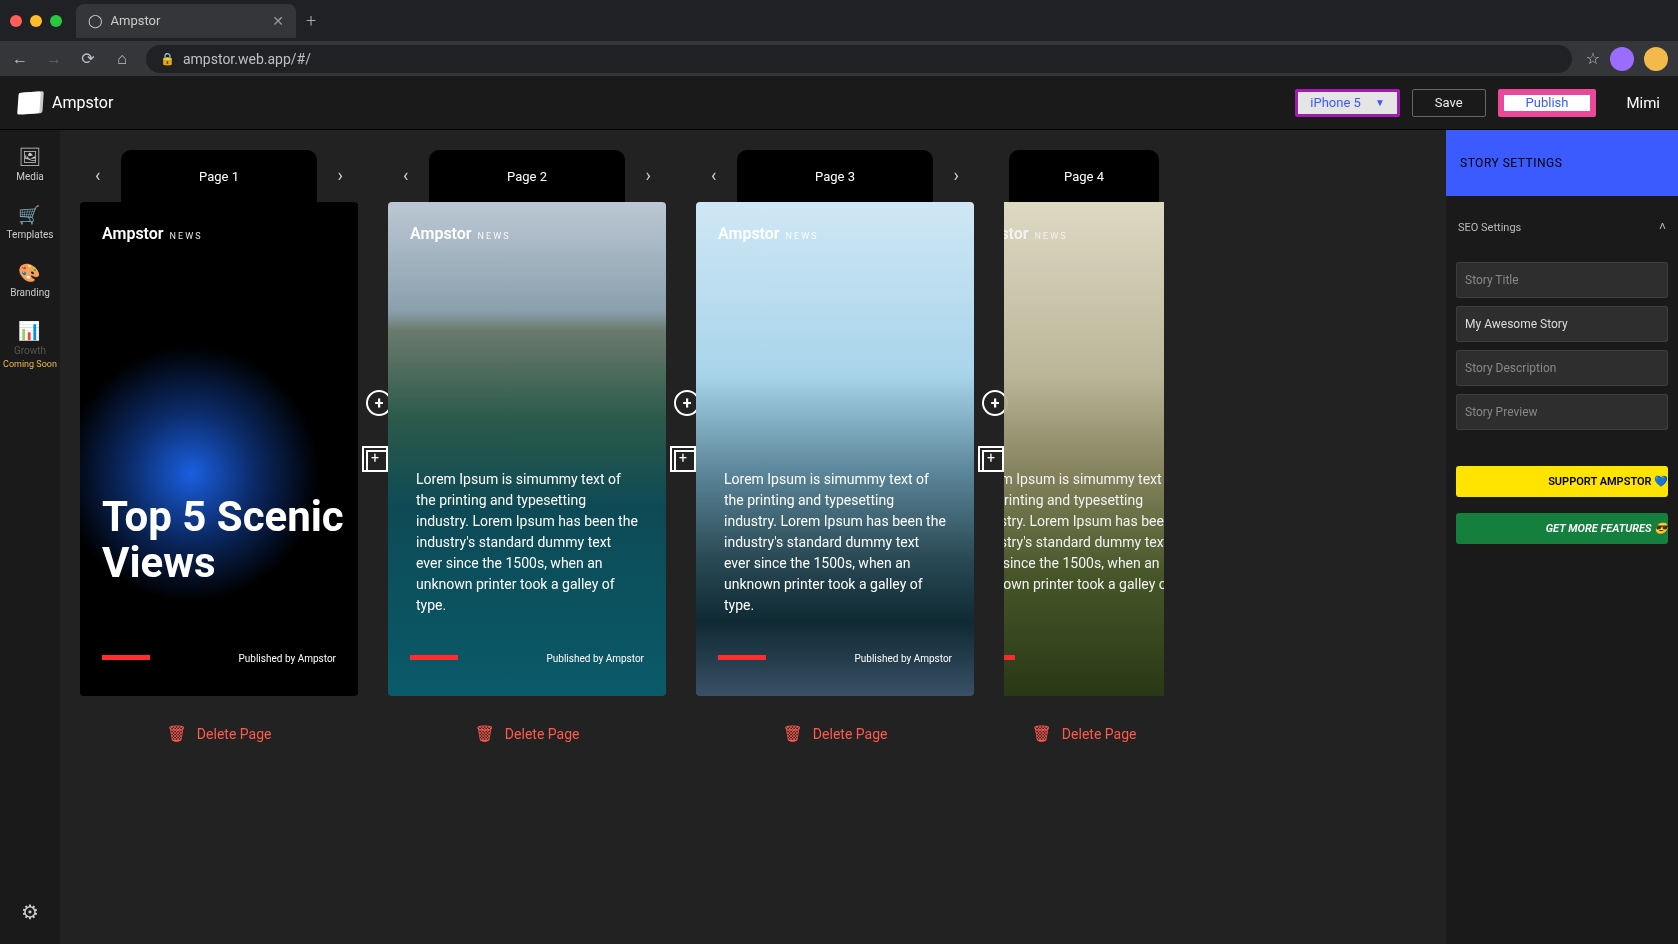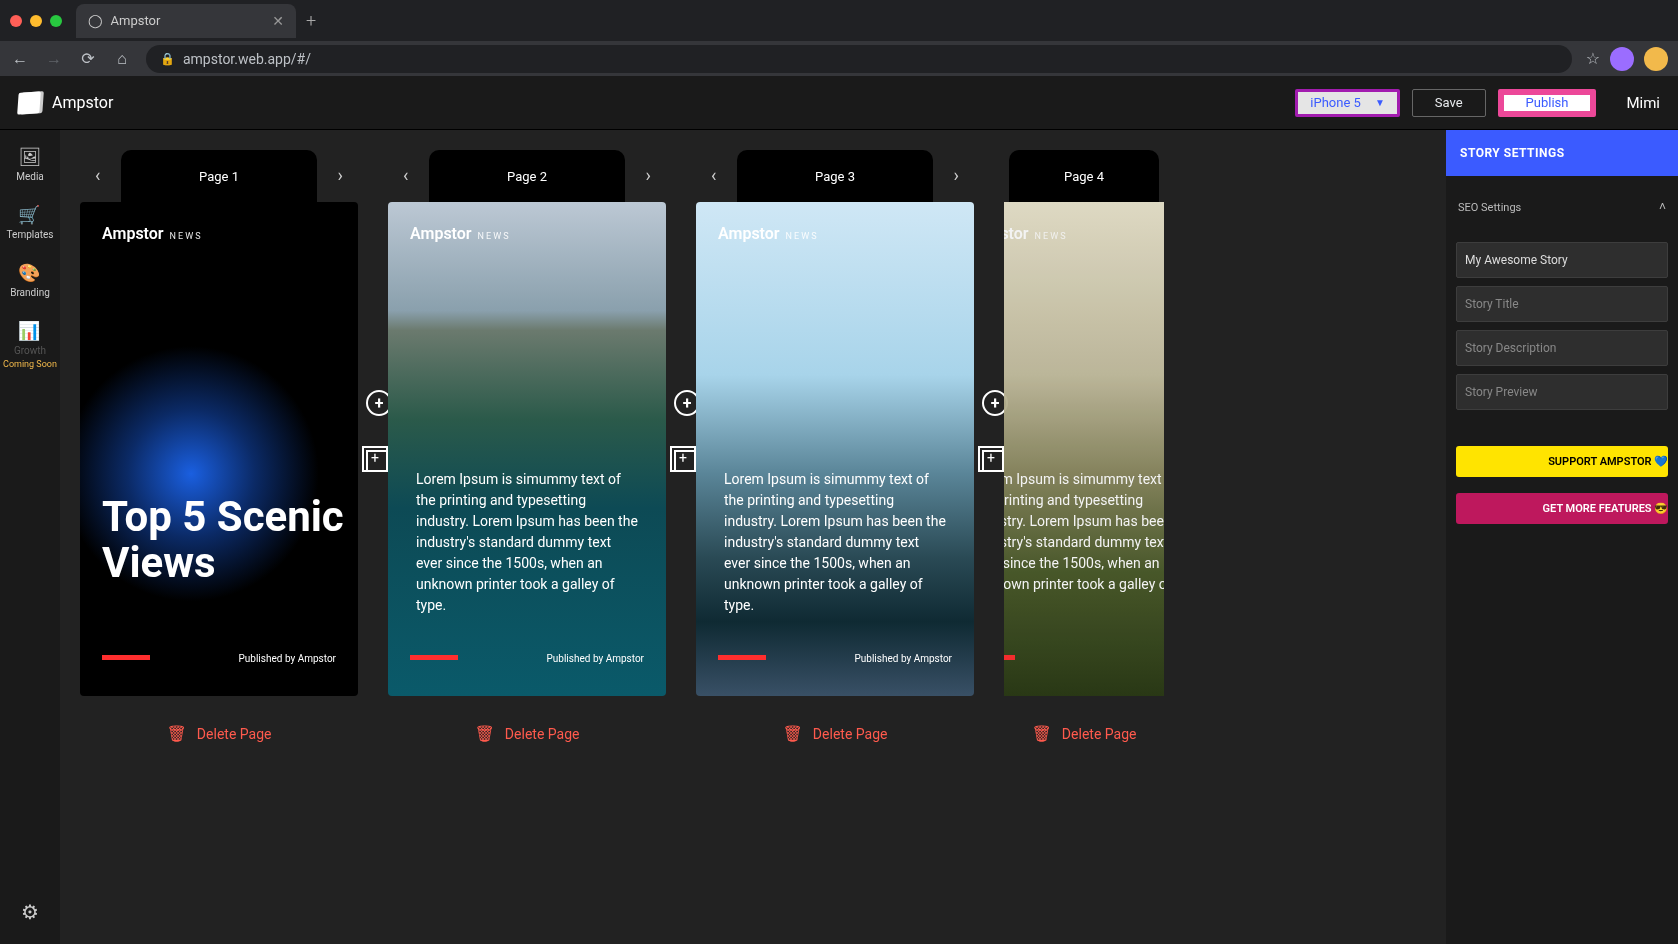--- a/index.html
+++ b/index.html
@@ -65,29 +65,29 @@
 .trash{font-size:16px;}
 
 
 .bg1{background:radial-gradient(circle at 40% 55%, #1a5fe0 0%, #0b2a66 20%, #000 40%), linear-gradient(135deg,#3a1a10 0%,#1a0a05 40%,#000 100%);}
 .bg2{background:linear-gradient(to bottom,#bcc8d4 0%,#8aa0ad 22%,#6b7a6e 26%,#2b5a4a 44%,#0d4a55 62%,#0a5a6a 100%);}
 .bg3{background:linear-gradient(to bottom,#cfe7f5 0%,#a8d4ea 35%,#5a8598 55%,#2a4a55 72%,#0f2a33 85%,#395066 100%);}
 .bg4{background:linear-gradient(to bottom,#e8e3cc 0%,#c4bea0 35%,#8a8860 55%,#4a5a2a 75%,#2a3a15 100%); opacity:.95;}
 
 
 .rightpanel{ width:232px; background:#1a1a1a; height:100%; display:flex; flex-direction:column;}
-.rphead{ background:#3b5bff; color:#ffffff; padding:16px 14px; font-size:12px; font-weight:700; letter-spacing:.5px;}
+.rphead{ background:#3b5bff; color:#000000; padding:26px 14px; font-size:12px; font-weight:400; letter-spacing:.5px;}
 .rpsub{ display:flex; justify-content:space-between; padding:24px 12px; font-size:11px; color:#bbb; align-items:flex-end;}
 .rpsub .chev{font-size:12px;}
 .field{ margin:4px 10px; }
 .field input{ width:100%; background:#2e2e2e; border:1px solid #3d3d3d; color:#ddd; padding:10px 8px; font-size:12px; border-radius:2px;}
 .field input::placeholder{color:#888;}
 .pillbtn{ margin:8px 10px; border-radius:3px; text-align:right; padding:9px 0; font-size:11px; font-weight:600; cursor:pointer;}
 .pillbtn.yellow{background:#ffe400; color:#000;}
-.pillbtn.blue{background:#be185d; color:#fff;}
+.pillbtn.blue{background:#15803d; color:#fff;font-style:italic;}
 .spacer24{height:24px;}
 </style>
 </head>
 <body>
 
 <div class="chrome">
   <div class="tabbar">
     <div class="traffic">
       <div class="dot r"></div>
       <div class="dot y"></div>
@@ -239,22 +239,22 @@
     </div>
 
   </div>
 
   <div class="rightpanel">
     <div class="rphead">STORY SETTINGS</div>
     <div class="rpsub">
       <span>SEO Settings</span>
       <span class="chev">˄</span>
     </div>
+    <div class="field"><input placeholder="Story Title" style=""></div>
     <div class="field"><input value="My Awesome Story" style=""></div>
-    <div class="field"><input placeholder="Story Title" style=""></div>
     <div class="field"><input placeholder="Story Description" style=""></div>
     <div class="field"><input placeholder="Story Preview" style=""></div>
     <div class="spacer24"></div>
     <div class="pillbtn yellow">SUPPORT AMPSTOR 💙</div>
     <div class="pillbtn blue">GET MORE FEATURES 😎</div>
   </div>
 
 </div>
 
 </body></html>

